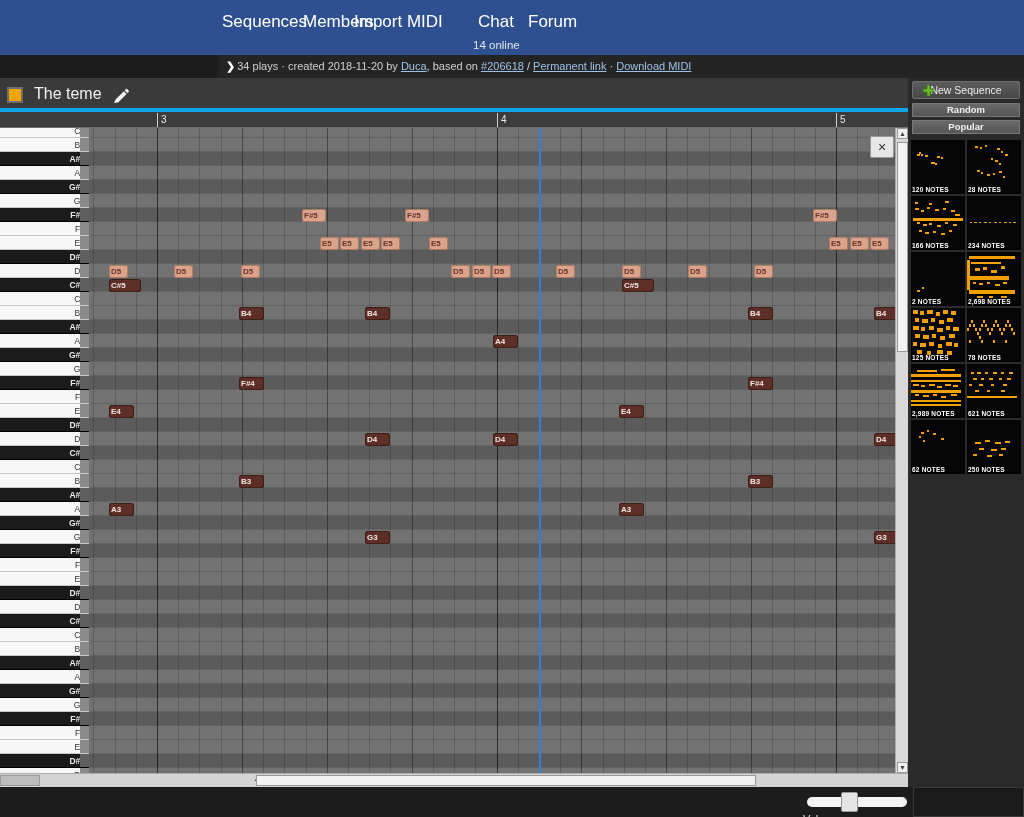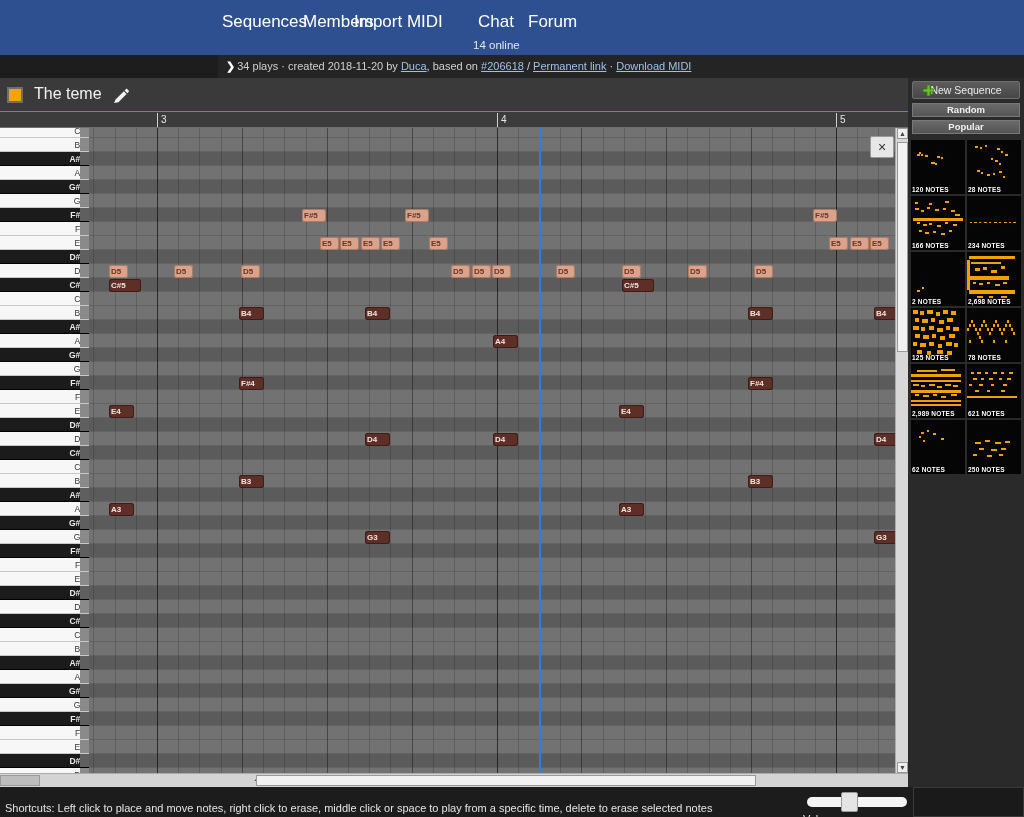--- a/index.html
+++ b/index.html
@@ -64,21 +64,21 @@
     background: #1d1d1d;
   }
   #darkright {
     position: absolute; left: 908px; top: 55px; width: 116px; height: 23px;
     background: #242424;
   }
 
   
   #titlebar {
     position: absolute; left: 0; top: 78px; width: 908px; height: 34px;
-    background: #3a3a3a; border-bottom: 1px solid #0ea5e9;
+    background: #3a3a3a; border-bottom: 4px solid #0ea5e9;
   }
   #inst-swatch {
     position: absolute; left: 7px; top: 9px; width: 16px; height: 16px;
     background: #f0a500; border: 2px solid #6e6e6e;
   }
   #seqtitle {
     position: absolute; left: 34px; top: 7px; font-size: 16px; color: #f2f2f2;
     white-space: nowrap;
   }
   #pencil { position: absolute; left: 112px; top: 10px; }
@@ -758,21 +758,20 @@
           <i style="left: 6px; top: 34px; width: 4px; height: 2px;"></i>
           <i style="left: 20px; top: 35px; width: 5px; height: 2px;"></i>
           <i style="left: 32px; top: 34px; width: 4px; height: 2px;"></i>
         </div>
         <div class="cnt">250 NOTES</div>
       </div>
     </div>
 </div>
 
 <div id="footer">
-  <div id="foot2">Shortcuts: Left click to place and move notes, right click to erase, middle click or space to play from a specific time, delete to erase selected notes</div>
   <div id="foot3"><span>Made by </span><a>Jacob Morgan</a><span> and </span><a>George Burdell</a><span> · Hosting 1,189,595 sequences since 2013</span></div>
 </div>
 <div id="volbox">
   <div id="voltrack"></div>
   <div id="volthumb"></div>
   <div id="vollabel">Volume</div>
 </div>
 <div id="footright"></div>
 
 </body></html>

